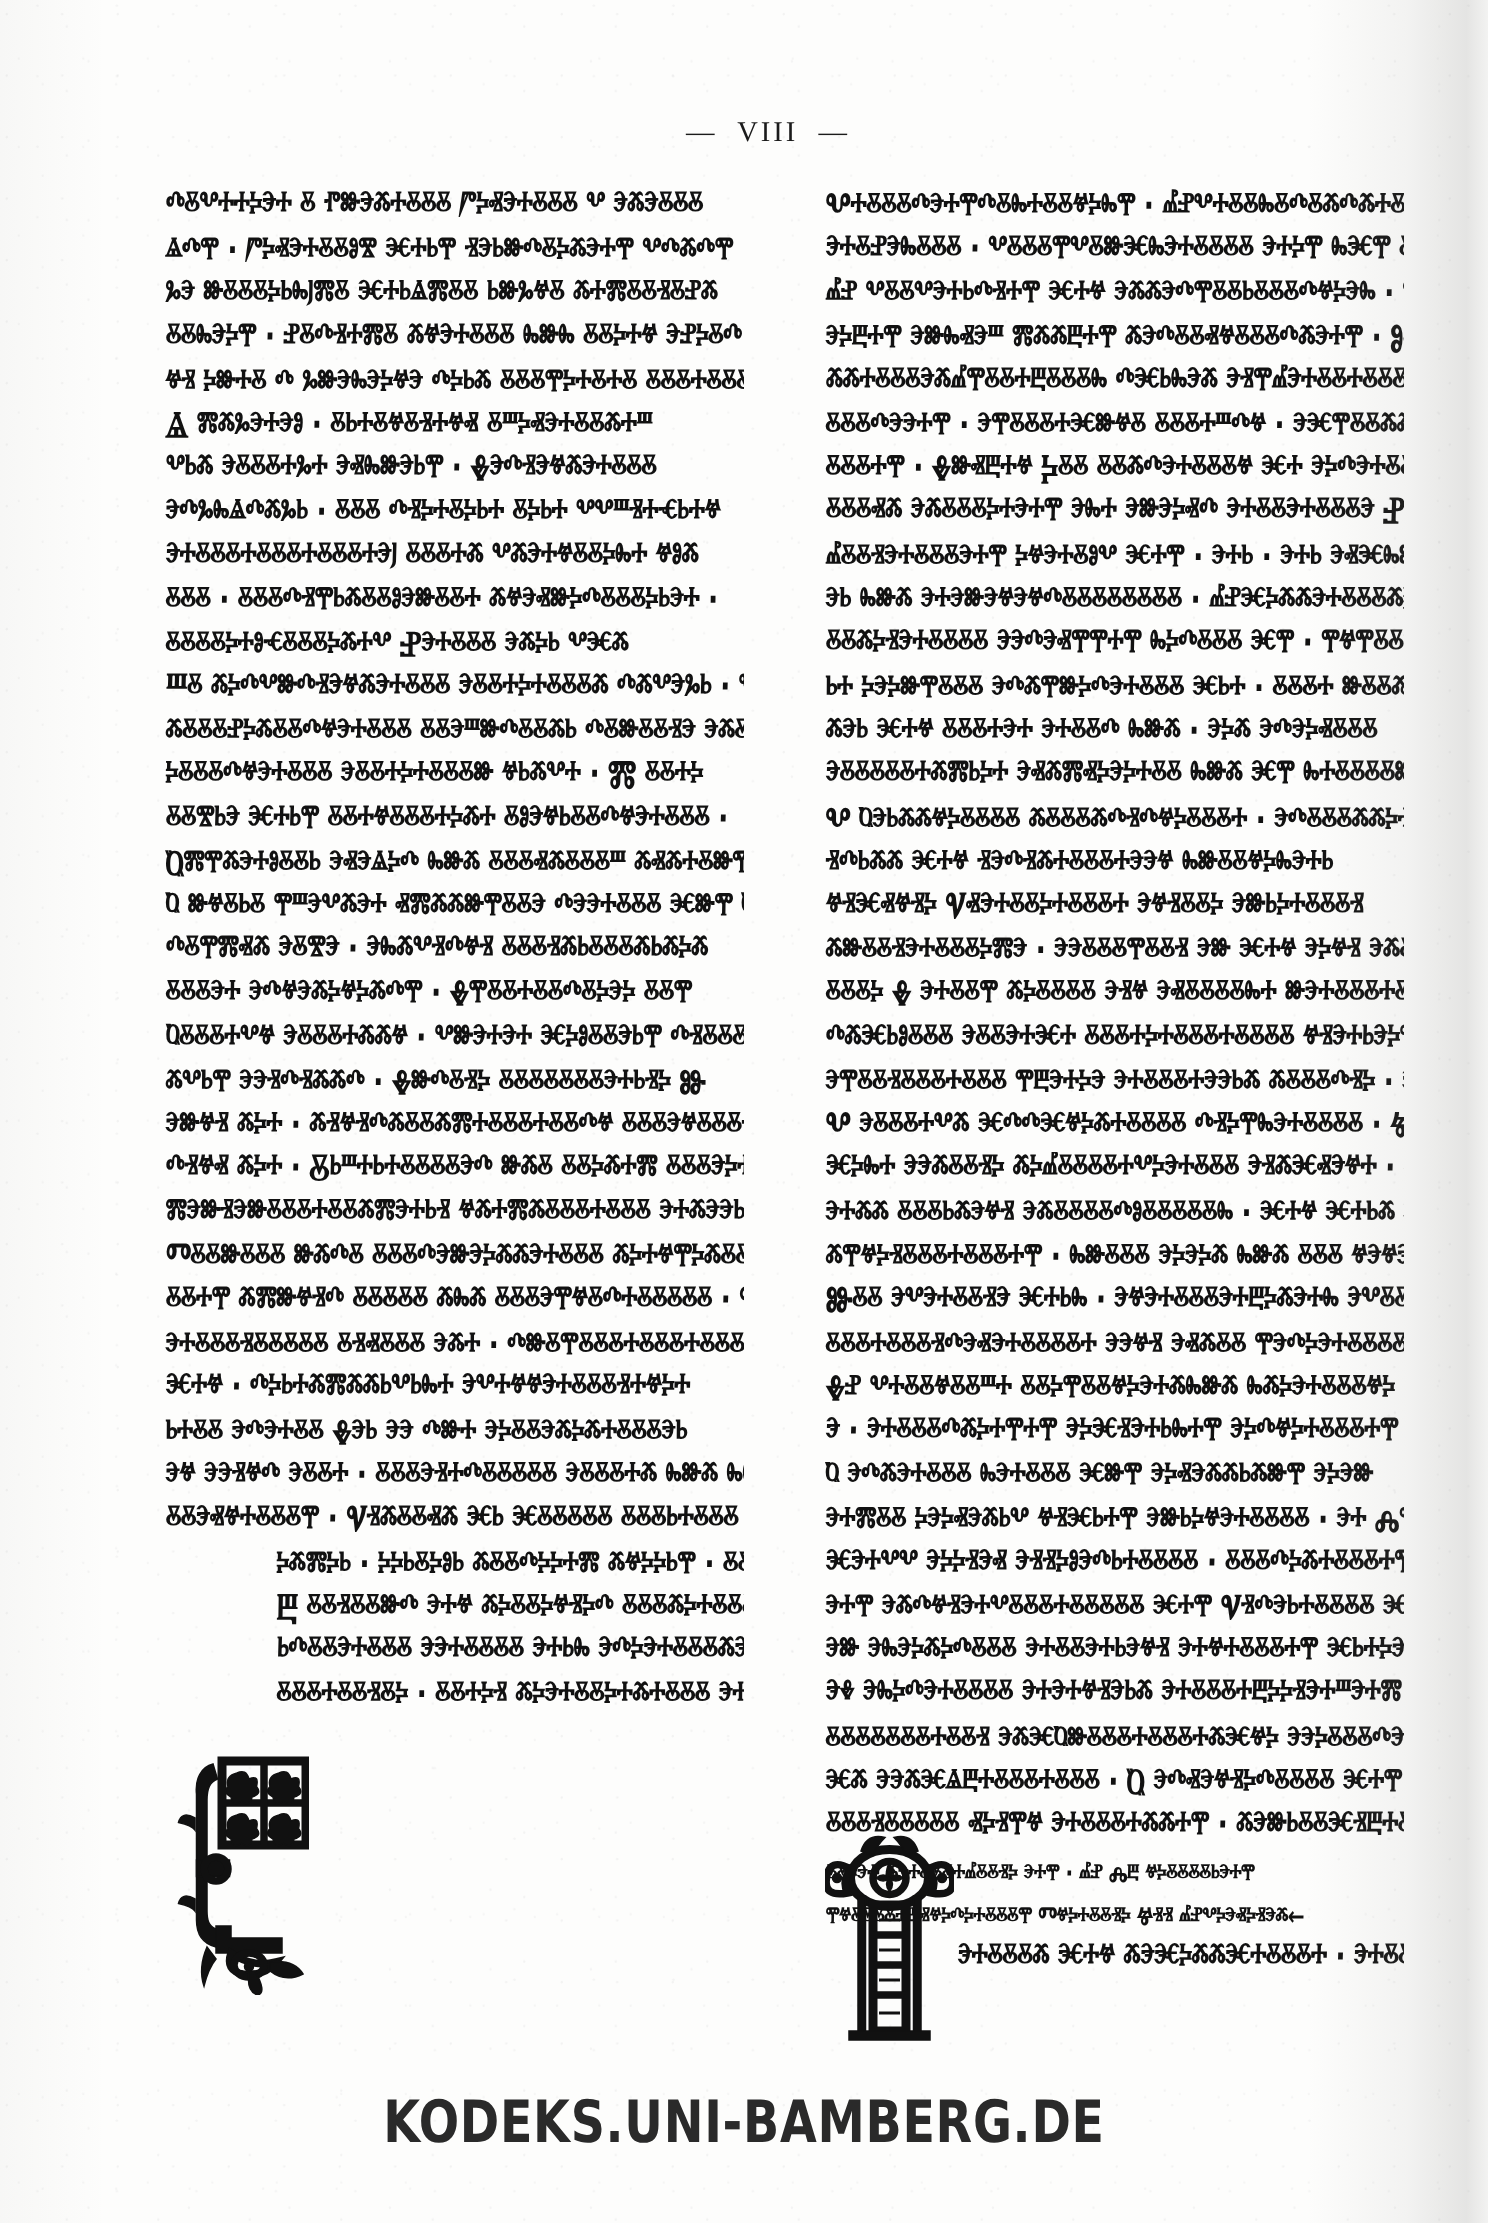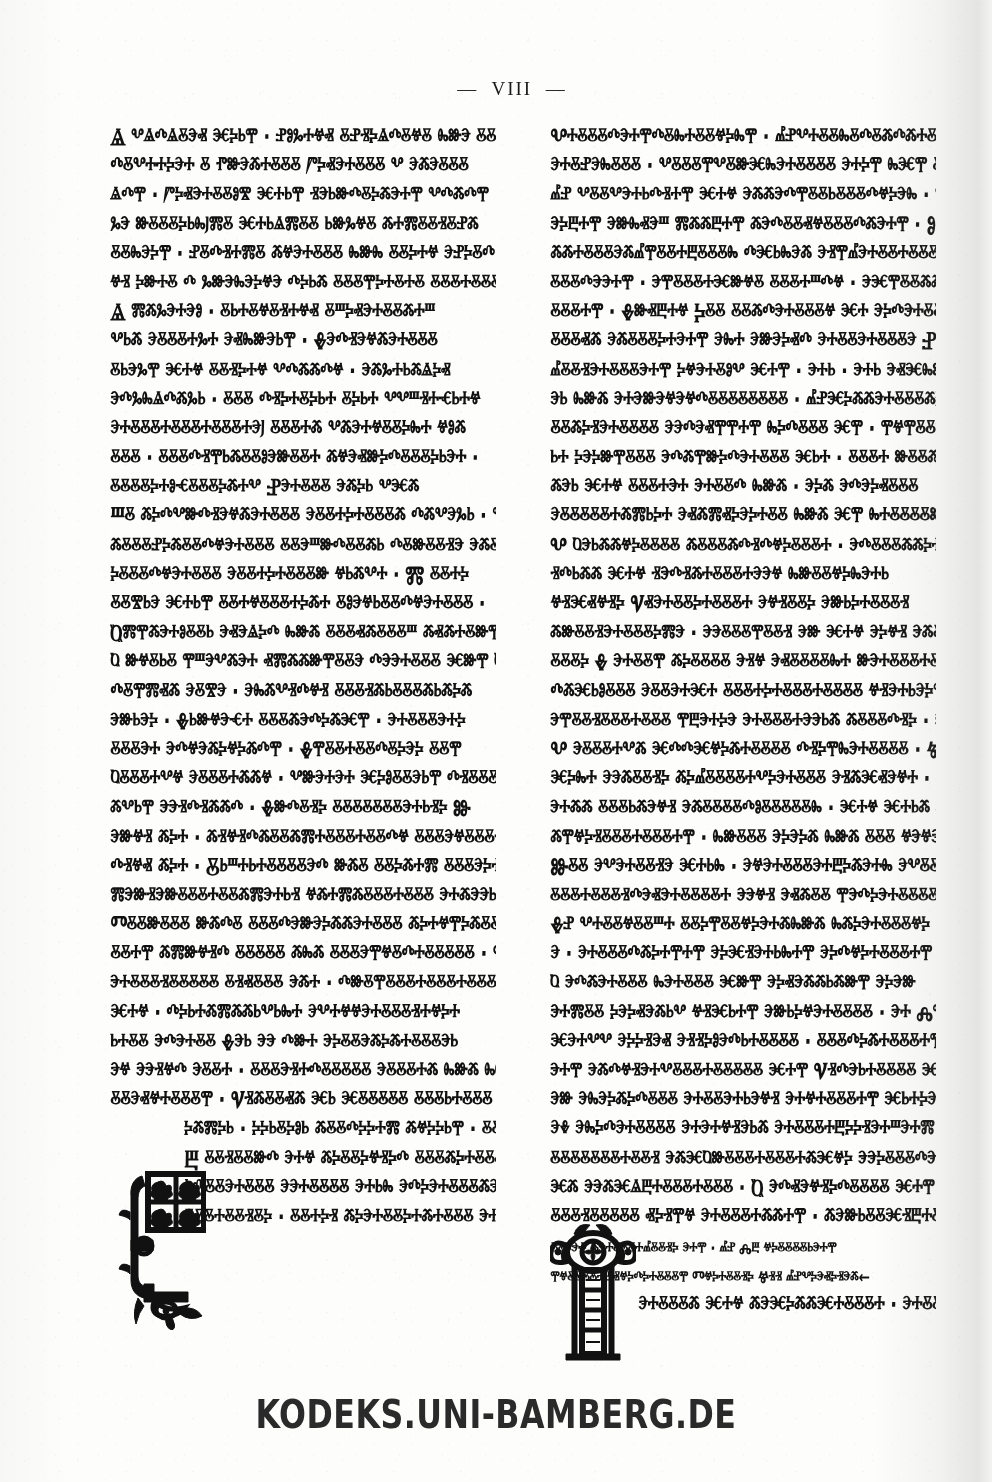--- a/index.html
+++ b/index.html
@@ -122,41 +122,38 @@
 
 <div id="page">
 
   <div id="paper-grain"></div>
 
   <div id="folio">—  VIII  —</div>
 
   <div id="textblock">
 
     <div class="col" id="col-left">
-        <div class="ms-line sk1"><span class="run">Ⱑ ⰲⱑⰴⱑⰻⰵⱏ ⱗⰽⱃⰹ · ⱀⱁⰳⰰⱍⱏ ⰻⱀⱐⰽⱑⰴⰻⱍⰻ ⰸⱆⰵ ⰻⰻ</span></div>
         <div class="ms-line sk2"><span class="run">ⰴⰻⰲⰰⰰⰽⰵⰰ ⰻ ⱂⱆⰵⰶⰰⰻⰻⰻ ⱓⰽⱏⰵⰰⰻⰻⰻ ⰲ ⰵⰶⰵⰻⰻⰻ</span></div>
         <div class="ms-line sk3"><span class="run">ⱑⰴⰹ · ⱓⰽⱏⰵⰰⰻⰻⱁⰺ ⱗⰰⱃⰹ ⱐⰵⱃⱆⰴⰻⰽⰶⰵⰰⰹ ⰲⰴⰶⰴⰹ</span></div>
         <div class="ms-line sk1"><span class="run">ⰳⰵ ⱆⰻⰻⰻⰽⱃⰸⱜⰿⰻ ⱗⰰⱃⱑⰿⰻⰻ ⱃⱆⰳⱍⰻ ⰶⰰⰿⰻⰻⱐⰻⱀⰶ</span></div>
         <div class="ms-line sk2"><span class="run">ⰻⰻⰸⰵⰽⰹ · ⱀⰻⰴⱐⰰⰿⰻ ⰶⱍⰵⰰⰻⰻⰻ ⰸⱆⰸ ⰻⰻⰽⰰⱍ ⰵⱀⰽⰻⰴ</span></div>
         <div class="ms-line sk3"><span class="run">ⱍⱐ ⰽⱆⰰⰻ ⰴ ⰳⱆⰵⰸⰵⰽⱍⰵ ⰴⰽⱃⰶ ⰻⰻⰻⰹⰽⰰⰻⰰⰻ ⰻⰻⰻⰰⰻⰻⰻ</span></div>
         <div class="ms-line sk1"><span class="run">Ⱑ ⰿⰶⰳⰵⰰⰵⱁ · ⰻⱃⰰⰻⱍⰻⱐⰰⱍⱏ ⰻⱎⰽⱏⰵⰰⰻⰻⰶⰰⱎ</span></div>
         <div class="ms-line sk2"><span class="run">ⰲⱃⰶ ⰵⰻⰻⰻⰰⰳⰰ ⰵⱏⰸⱆⰵⱃⰹ · Ⰷⰵⰴⱐⰵⱍⰶⰵⰰⰻⰻⰻ</span></div>
-        <div class="ms-line sk3"><span class="run">ⰻⱃⰵⰳⰹ ⱗⰰⱍ ⰻⰻⱐⰽⰰⱍ ⰲⰴⰶⰶⰴⱍ · ⰵⰶⰳⰰⱃⰶⱑⰽⱏ</span></div>
         <div class="ms-line sk1"><span class="run">ⰵⰴⰳⰸⱑⰴⰶⰳⱃ · ⰻⰻⰻ ⰴⱐⰽⰰⰻⰽⱃⰰ ⰻⰽⱃⰰ ⰲⰲⱎⱐⰰⱕⱃⰰⱍ</span></div>
         <div class="ms-line sk2"><span class="run">ⰵⰰⰻⰻⰻⰰⰻⰻⰻⰰⰻⰻⰻⰰⰵⱜ ⰻⰻⰻⰰⰶ ⰲⰶⰵⰰⱍⰻⰻⰽⰸⰰ ⱍⱁⰶ</span></div>
         <div class="ms-line sk1"><span class="run">ⰻⰻⰻ · ⰻⰻⰻⰴⱐⰹⱃⰶⰻⰻⱁⰵⱆⰻⰻⰰ ⰶⱍⰵⱏⱆⰽⰴⰻⰻⰻⰽⱃⰵⰰ ·</span></div>
         <div class="ms-line sk3"><span class="run">ⰻⰻⰻⰻⰽⰰⱁⱕⰻⰻⰻⰽⰶⰰⰲ Ⱀⰵⰰⰻⰻⰻ ⰵⰶⰽⱃ ⰲⱗⰶ</span></div>
         <div class="ms-line sk2"><span class="run">Ⱎⰻ ⰶⰽⰴⰲⱆⰴⱐⰵⱍⰶⰵⰰⰻⰻⰻ ⰵⰻⰻⰰⰽⰰⰻⰻⰻⰶ ⰴⰶⰲⰵⰳⱃ · ⰲ</span></div>
         <div class="ms-line sk3"><span class="run">ⰶⰻⰻⰻⱀⰽⰶⰻⰻⰴⱍⰵⰰⰻⰻⰻ ⰻⰻⰵⱎⱆⰴⰻⰻⰶⱃ ⰴⰻⱆⰻⰻⱐⰵ ⰵⰶⰻⰻ</span></div>
         <div class="ms-line sk1"><span class="run">ⰽⰻⰻⰻⰴⱍⰵⰰⰻⰻⰻ ⰵⰻⰻⰰⰽⰰⰻⰻⰻⱆ ⱍⱃⰶⰲⰰ · Ⰿ ⰻⰻⰰⰽ</span></div>
         <div class="ms-line sk2"><span class="run">ⰻⰻⰺⱃⰵ ⱗⰰⱃⰹ ⰻⰻⰰⱍⰻⰻⰻⰰⰽⰶⰰ ⰻⱁⰵⱍⱃⰻⰻⰴⱍⰵⰰⰻⰻⰻ ·</span></div>
         <div class="ms-line sk3"><span class="run">Ⱒⰿⰹⰶⰵⰰⱁⰻⰻⱃ ⰵⱏⰵⱑⰽⰴ ⰸⱆⰶ ⰻⰻⰻⱏⰶⰻⰻⰻⱎ ⰶⱏⰶⰰⰻⱆⰹ ·</span></div>
         <div class="ms-line sk1"><span class="run">ⱒ ⱆⱍⰻⱃⰻ ⰹⱎⰵⰲⰶⰵⰰ ⱏⰿⰶⰶⱆⰹⰻⰻⰵ ⰴⰵⰵⰰⰻⰻⰻ ⱗⱆⰹ ⱒⱃⰴⰶⰶⱆ</span></div>
         <div class="ms-line sk2"><span class="run">ⰴⰻⰹⰿⱏⰶ ⰵⰻⰺⰵ · ⰵⰸⰶⰲⱐⰴⱍⱐ ⰻⰻⰻⱐⰶⱃⰻⰻⰻⰶⱃⰶⰽⰶ</span></div>
-        <div class="ms-line sk3"><span class="run">ⰵⱆⱃⰵⰽ · Ⰷⱃⱆⱍⰵⱕⰰ ⰻⰻⰻⰶⰵⰴⰽⰶⱗⰹ · ⰵⰰⰻⰻⰻⰵⰰⰽ</span></div>
         <div class="ms-line sk1"><span class="run">ⰻⰻⰻⰵⰰ ⰵⰴⱍⰵⰶⰽⱍⰽⰶⰴⰹ · Ⰷⰹⰻⰻⰰⰻⰻⰴⰻⰽⰵⰽ ⰻⰻⰹ</span></div>
         <div class="ms-line sk2"><span class="run">ⱒⰻⰻⰻⰰⰲⱍ ⰵⰻⰻⰻⰰⰶⰶⱍ · ⰲⱆⰵⰰⰵⰰ ⱗⰽⱁⰻⰻⰵⱃⰹ ⰴⱐⰻⰻⰻⰻⱁ</span></div>
         <div class="ms-line sk3"><span class="run">ⰶⰲⱃⰹ ⰵⰵⱐⰴⱐⰶⰶⰴ · Ⰷⱆⰴⰻⱐⰽ ⰻⰻⰻⰻⰻⰻⰻⰵⰰⱃⱐⰽ Ⱆ</span></div>
         <div class="ms-line sk1"><span class="run">ⰵⱆⱍⱐ ⰶⰽⰰ · ⰶⱐⱍⱐⰴⰶⰻⰻⰶⰿⰰⰻⰻⰻⰰⰻⰻⰴⱍ ⰻⰻⰻⰵⱍⰻⰻⰻⱐⰰ</span></div>
         <div class="ms-line sk2"><span class="run">ⰴⱐⱍⱏ ⰶⰽⰰ · Ⰻⱃⱎⰰⱃⰰⰻⰻⰻⰻⰵⰴ ⱆⰶⰻ ⰻⰻⰽⰶⰰⰿ ⰻⰻⰻⰵⰽⰰⰻⰻ</span></div>
         <div class="ms-line sk1"><span class="run">ⰿⰵⱆⱐⰵⱆⰻⰻⰻⰰⰻⰻⰶⰿⰵⰰⱃⱐ ⱍⰶⰰⰿⰶⰻⰻⰻⰰⰻⰻⰻ ⰵⰰⰶⰵⰵⱃ ·</span></div>
         <div class="ms-line sk2"><span class="run">Ⱅⰻⰻⱆⰻⰻⰻ ⱆⰶⰴⰻ ⰻⰻⰻⰴⰵⱆⰵⰽⰶⰶⰵⰰⰻⰻⰻ ⰶⰽⰰⱍⰹⰽⰶⰻⰻ</span></div>
         <div class="ms-line sk2"><span class="run">ⰻⰻⰰⰹ ⰶⰿⱆⱍⱐⰴ ⰻⰻⰻⰻⰻ ⰶⰸⰶ ⰻⰻⰻⰵⰹⱍⰻⰴⰰⰻⰻⰻⰻⰻ · Ⰲ</span></div>
         <div class="ms-line sk3"><span class="run">ⰵⰰⰻⰻⰻⱐⰻⰻⰻⰻⰻ ⰻⱐⱏⰻⰻⰻ ⰵⰶⰰ · ⰴⱆⰻⰹⰻⰻⰻⰰⰻⰻⰻⰰⰻⰻⰻ ·</span></div>
         <div class="ms-line sk2"><span class="run">ⱗⰰⱍ · ⰴⰽⱃⰰⰶⰿⰶⰶⱃⰲⱃⰸⰰ ⰵⰲⰰⱍⱍⰵⰰⰻⰻⰻⱐⰰⱍⰽⰰ</span></div>

